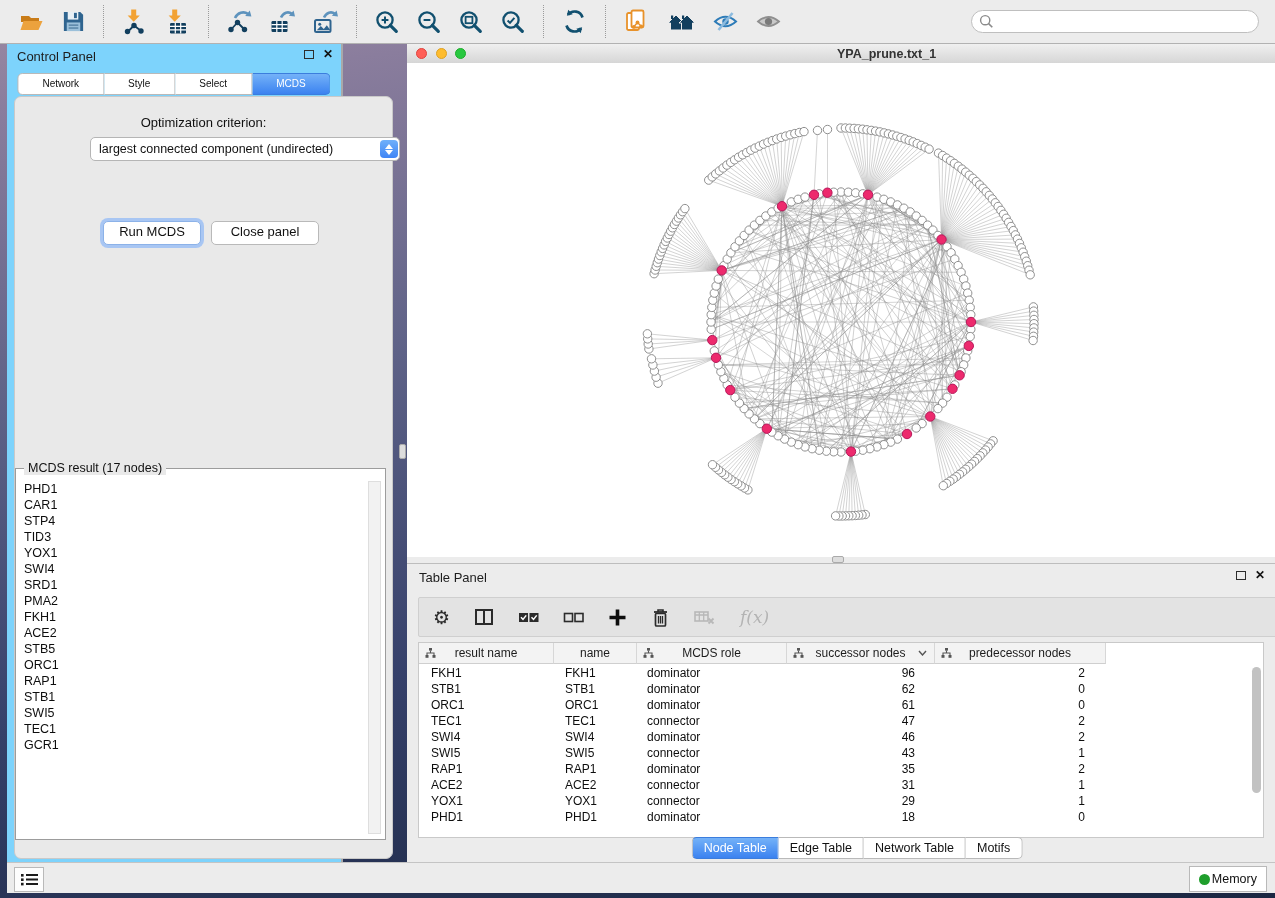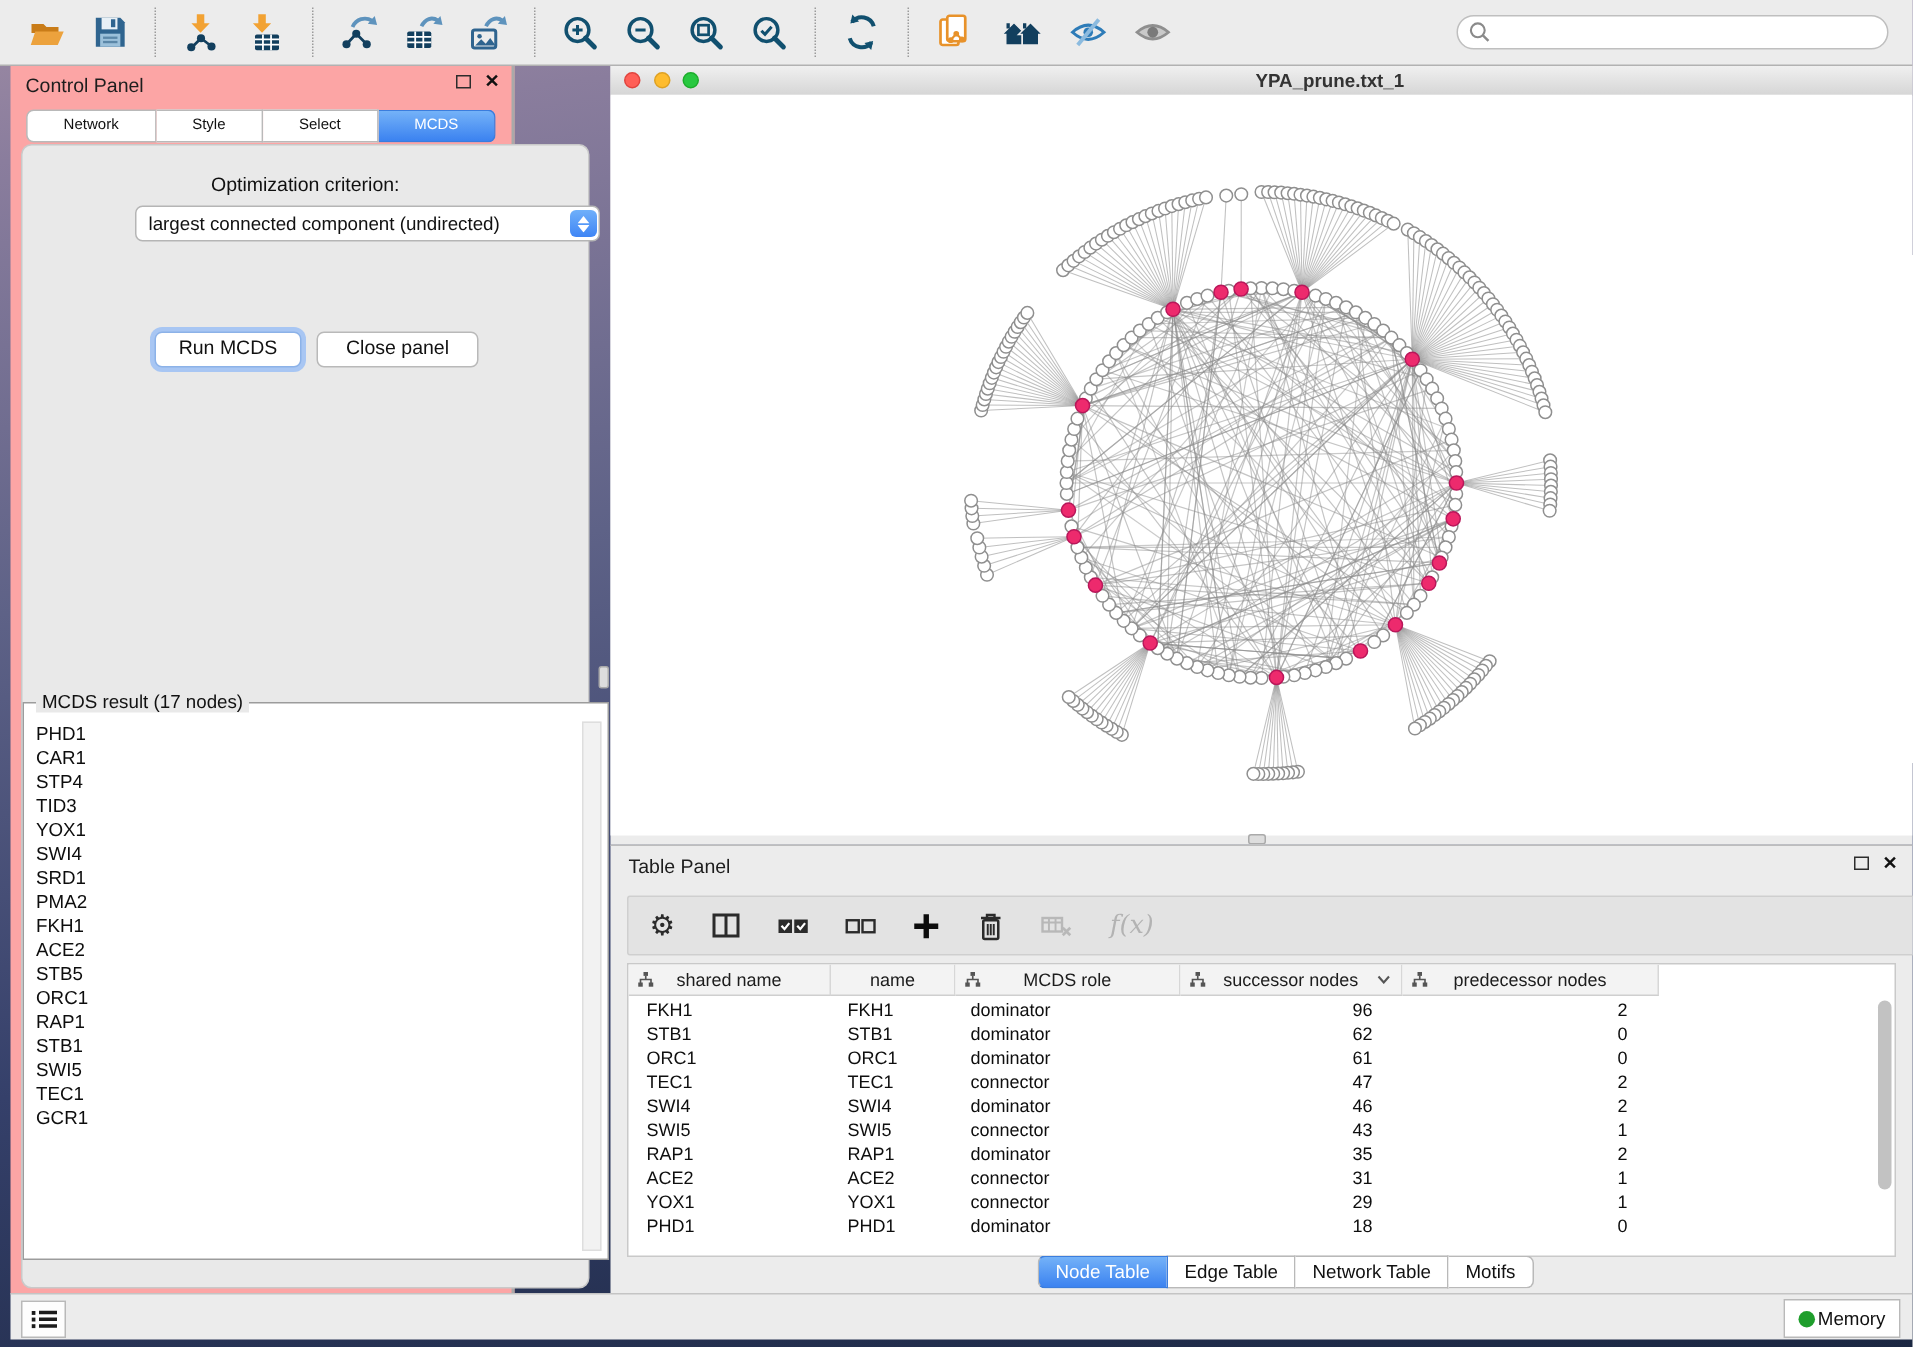--- a/index.html
+++ b/index.html
@@ -16,21 +16,21 @@
     display:flex;align-items:center;padding:0 10px;}
   .tbtn{margin:0 8px;display:flex;align-items:center;cursor:default;}
   .tsep{align-self:stretch;margin:5px 9px;border-left:1px dotted #9b9b9b;}
   .spacer{flex:1;}
   .searchwrap{position:relative;margin-right:6px;}
   .searchwrap input{width:288px;height:23px;border:1px solid #bfbfbf;border-radius:12px;background:#fff;
     padding:0 8px 0 27px;font:12.5px "Liberation Sans",sans-serif;outline:none;box-sizing:border-box;color:#333;}
   .searchwrap .mag{position:absolute;left:8px;top:4px;}
 
   
-  #control-panel{left:7px;top:44px;width:336px;height:818px;background:#fca5a5;border-right:2px solid #a9a9a9;}
+  #control-panel{left:7px;top:44px;width:336px;height:818px;background:#7dd3fc;border-right:2px solid #a9a9a9;}
   .panel-head{position:absolute;left:0;top:0;right:0;height:26px;}
   .panel-title{position:absolute;left:10px;top:5px;font-size:13px;color:#1d1d1d;}
   .win-ctrls{position:absolute;right:8px;top:5px;display:flex;align-items:center;gap:9px;}
   .wfloat{width:8px;height:7px;border:1.6px solid #2c2c2c;display:inline-block;}
   .wclose{font-size:12px;font-weight:bold;color:#111;line-height:10px;}
 
   .seg-group{display:flex;}
   .seg-btn{background:#fff;border:1px solid #b9b9b9;border-left:none;padding:2px 24px;font-size:10px;color:#111;
     line-height:16px;white-space:nowrap;}
   .seg-btn:first-child{border-left:1px solid #b9b9b9;border-radius:5px 0 0 5px;}
@@ -44,21 +44,21 @@
   #crit-select{position:absolute;left:31px;top:40px;width:308px;height:22px;background:#fff;border:1px solid #b5b5b5;
     border-radius:5px;display:flex;align-items:center;margin-left:44px;}
   #crit-select .sel-text{flex:1;font-size:12.5px;color:#111;padding-left:8px;white-space:nowrap;}
   #crit-select .stepper{width:18px;height:18px;margin-right:1px;border-radius:4px;
     background:linear-gradient(#6fb0fa,#3f85f5);display:flex;flex-direction:column;align-items:center;justify-content:center;gap:1px;}
   .pushbtn{position:absolute;top:124px;height:22px;background:#fff;border:1px solid #b9b9b9;border-radius:5px;
     font-size:13px;color:#111;text-align:center;line-height:20px;}
   #run-btn{left:88px;width:96px;border-color:#8cb2e8;box-shadow:0 0 0 3px rgba(125,175,250,.6);}
   #close-btn{left:196px;width:106px;}
 
-  #mcds-group{position:absolute;left:0px;top:371px;width:369px;height:370px;background:#fff;border:1px solid #9c9c9c;padding-left:20px;}
+  #mcds-group{position:absolute;left:0px;top:371px;width:369px;height:370px;background:#fff;border:1px solid #9c9c9c;}
   #mcds-legend{position:absolute;left:8px;top:-8px;background:#e9e9e9;padding:0 4px;font-size:12.5px;color:#111;}
   #mcds-list{position:absolute;left:8px;top:12px;right:20px;bottom:4px;overflow:hidden;}
   .mcds-item{font-size:12.5px;line-height:16px;color:#0d0d0d;}
   #mcds-scroll{position:absolute;right:4px;top:12px;bottom:5px;width:11px;background:#f2f2f2;border:1px solid #dedede;}
 
   
   #v-grab{left:399px;top:444px;width:7px;height:15px;background:#ddd;border:1px solid #aaa;border-radius:2px;}
   #h-grab{left:832px;top:556px;width:12px;height:7px;background:#ddd;border:1px solid #aaa;border-radius:2px;}
 
   
@@ -1063,21 +1063,21 @@
       <div id="thead">
           <div class="th" style="width: 134px;">
             <span class="th-ic">
               <svg width="11" height="10" viewBox="0 0 11 10">
                 <path d="M5.5 2.5V5M2 9V5h7v4" fill="none" stroke="#555" stroke-width="1.1"></path>
                 <rect x="4" y="0" width="3" height="2.6" fill="#555"></rect>
                 <rect x="0.5" y="7" width="3" height="2.8" fill="#555"></rect>
                 <rect x="7.5" y="7" width="3" height="2.8" fill="#555"></rect>
               </svg>
             </span>
-            <span class="th-lab">shared name</span>
+            <span class="th-lab">result name</span>
           </div>
           <div class="th" style="width: 82px;">
             <span class="th-lab">name</span>
           </div>
           <div class="th" style="width: 149px;">
             <span class="th-ic">
               <svg width="11" height="10" viewBox="0 0 11 10">
                 <path d="M5.5 2.5V5M2 9V5h7v4" fill="none" stroke="#555" stroke-width="1.1"></path>
                 <rect x="4" y="0" width="3" height="2.6" fill="#555"></rect>
                 <rect x="0.5" y="7" width="3" height="2.8" fill="#555"></rect>

